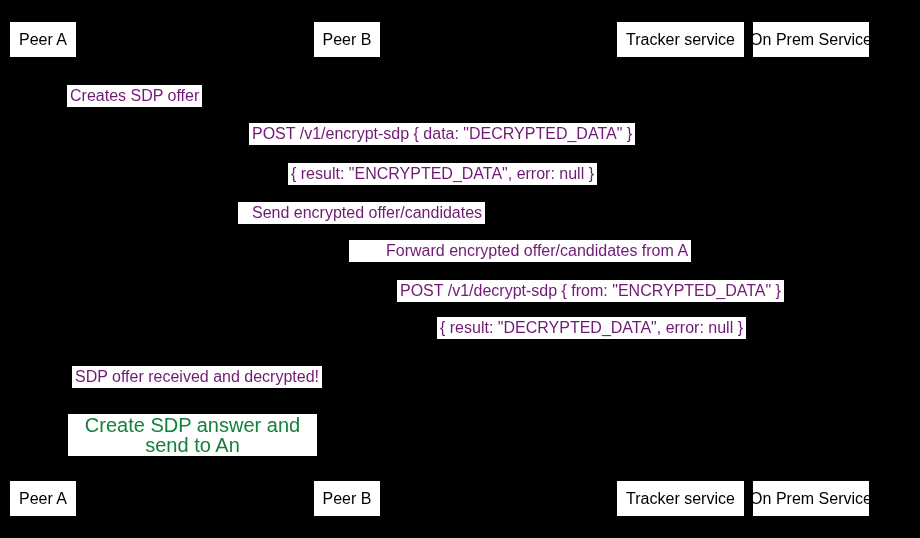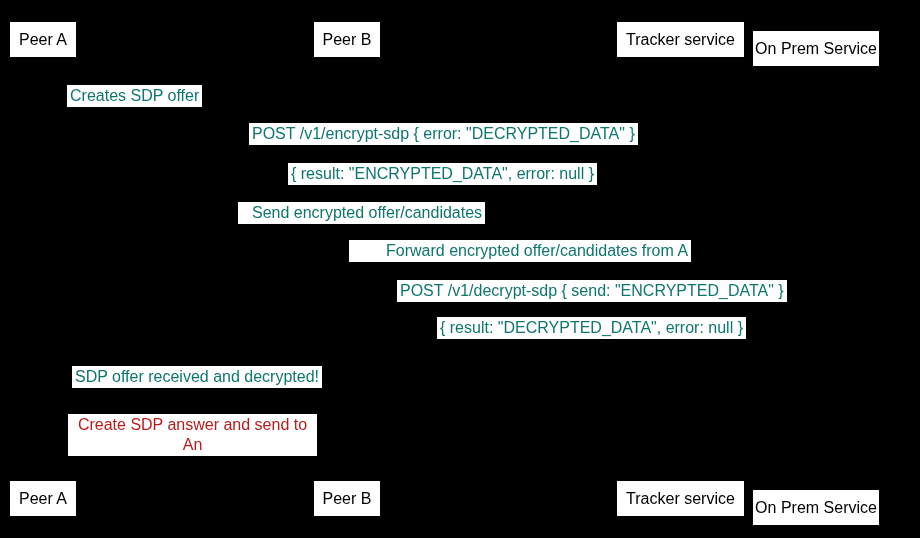--- a/index.html
+++ b/index.html
@@ -23,28 +23,28 @@
     display: flex;
     align-items: center;
     justify-content: center;
     font-size: 16px;
     white-space: nowrap;
     box-sizing: border-box;
   }
   .actor.a-peer-a   { left: 10px;  width: 66px;  }
   .actor.a-peer-b   { left: 314px; width: 66px;  }
   .actor.a-tracker  { left: 605px; width: 127px; margin-left: 12px; }
-  .actor.a-onprem   { left: 753px; width: 126px; margin-top: 9px; }
+  .actor.a-onprem   { left: 753px; width: 116px; }
   .row-top    .actor { top: 22px;  }
   .row-bottom .actor { top: 481px; }
 
   .msg {
     position: absolute;
     background: #ffffff;
-    color: #0f766e;
+    color: #701a75;
     font-size: 16px;
     line-height: 20px;
     padding: 1px 3px;
     white-space: nowrap;
     box-sizing: border-box;
   }
   .m0 { left: 67px;  top: 85px;  }
   .m1 { left: 249px; top: 123px; }
   .m2 { left: 288px; top: 163px; }
   .m3 { left: 238px; top: 202px; padding-left: 14px; }
@@ -52,22 +52,22 @@
   .m5 { left: 397px; top: 280px; }
   .m6 { left: 437px; top: 317px; }
   .m7 { left: 72px;  top: 366px; text-align: center; }
 
   .note {
     position: absolute;
     left: 68px;
     top: 414px;
     width: 249px;
     background: #ffffff;
-    color: #b91c1c;
-    font-size: 16px;
+    color: #15803d;
+    font-size: 20px;
     line-height: 20px;
     text-align: center;
     padding: 1px 0;
     box-sizing: border-box;
   }
 </style>
 </head>
 <body>
 
 <div class="stage">
@@ -81,25 +81,25 @@
     </div>
     <div class="actor a-tracker">
       <span>Tracker service</span>
     </div>
     <div class="actor a-onprem">
       <span>On Prem Service</span>
     </div>
   </div>
 
   <div class="msg m0">Creates SDP offer</div>
-  <div class="msg m1">POST /v1/encrypt-sdp { error: "DECRYPTED_DATA" }</div>
+  <div class="msg m1">POST /v1/encrypt-sdp { data: "DECRYPTED_DATA" }</div>
   <div class="msg m2">{ result: "ENCRYPTED_DATA", error: null }</div>
   <div class="msg m3">Send encrypted offer/candidates</div>
   <div class="msg m4">Forward encrypted offer/candidates from A</div>
-  <div class="msg m5">POST /v1/decrypt-sdp { send: "ENCRYPTED_DATA" }</div>
+  <div class="msg m5">POST /v1/decrypt-sdp { from: "ENCRYPTED_DATA" }</div>
   <div class="msg m6">{ result: "DECRYPTED_DATA", error: null }</div>
   <div class="msg m7">SDP offer received and decrypted!</div>
 
   <div class="note">
     <div>Create SDP answer and send to An</div>
   </div>
 
   <div class="row-bottom">
     <div class="actor a-peer-a">
       <span>Peer A</span>

